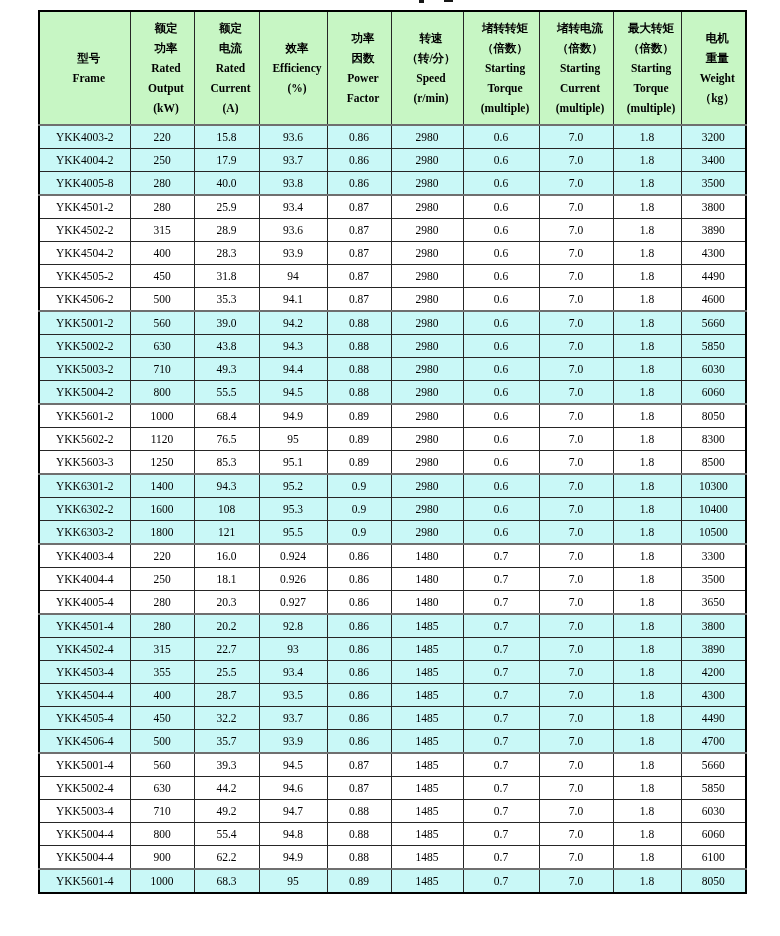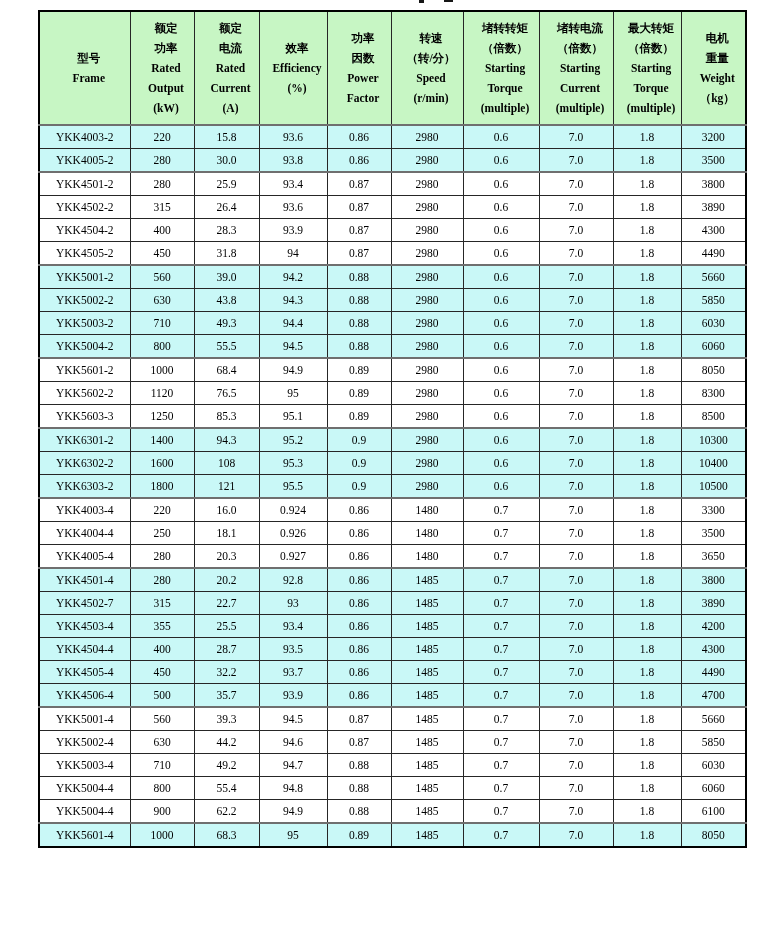--- a/index.html
+++ b/index.html
@@ -128,23 +128,35 @@
         <td>15.8</td>
         <td>93.6</td>
         <td>0.86</td>
         <td>2980</td>
         <td>0.6</td>
         <td>7.0</td>
         <td>1.8</td>
         <td>3200</td>
       </tr>
       <tr class="cyan">
-        <td>YKK4005-2</td>
+        <td>YKK4004-2</td>
+        <td>250</td>
+        <td>17.9</td>
+        <td>93.7</td>
+        <td>0.86</td>
+        <td>2980</td>
+        <td>0.6</td>
+        <td>7.0</td>
+        <td>1.8</td>
+        <td>3400</td>
+      </tr>
+      <tr class="cyan">
+        <td>YKK4005-8</td>
         <td>280</td>
-        <td>30.0</td>
+        <td>40.0</td>
         <td>93.8</td>
         <td>0.86</td>
         <td>2980</td>
         <td>0.6</td>
         <td>7.0</td>
         <td>1.8</td>
         <td>3500</td>
       </tr>
       <tr class="white gs">
         <td>YKK4501-2</td>
@@ -154,21 +166,21 @@
         <td>0.87</td>
         <td>2980</td>
         <td>0.6</td>
         <td>7.0</td>
         <td>1.8</td>
         <td>3800</td>
       </tr>
       <tr class="white">
         <td>YKK4502-2</td>
         <td>315</td>
-        <td>26.4</td>
+        <td>28.9</td>
         <td>93.6</td>
         <td>0.87</td>
         <td>2980</td>
         <td>0.6</td>
         <td>7.0</td>
         <td>1.8</td>
         <td>3890</td>
       </tr>
       <tr class="white">
         <td>YKK4504-2</td>
@@ -186,20 +198,32 @@
         <td>YKK4505-2</td>
         <td>450</td>
         <td>31.8</td>
         <td>94</td>
         <td>0.87</td>
         <td>2980</td>
         <td>0.6</td>
         <td>7.0</td>
         <td>1.8</td>
         <td>4490</td>
+      </tr>
+      <tr class="white">
+        <td>YKK4506-2</td>
+        <td>500</td>
+        <td>35.3</td>
+        <td>94.1</td>
+        <td>0.87</td>
+        <td>2980</td>
+        <td>0.6</td>
+        <td>7.0</td>
+        <td>1.8</td>
+        <td>4600</td>
       </tr>
       <tr class="cyan gs">
         <td>YKK5001-2</td>
         <td>560</td>
         <td>39.0</td>
         <td>94.2</td>
         <td>0.88</td>
         <td>2980</td>
         <td>0.6</td>
         <td>7.0</td>
@@ -356,21 +380,21 @@
         <td>20.2</td>
         <td>92.8</td>
         <td>0.86</td>
         <td>1485</td>
         <td>0.7</td>
         <td>7.0</td>
         <td>1.8</td>
         <td>3800</td>
       </tr>
       <tr class="cyan">
-        <td>YKK4502-7</td>
+        <td>YKK4502-4</td>
         <td>315</td>
         <td>22.7</td>
         <td>93</td>
         <td>0.86</td>
         <td>1485</td>
         <td>0.7</td>
         <td>7.0</td>
         <td>1.8</td>
         <td>3890</td>
       </tr>

